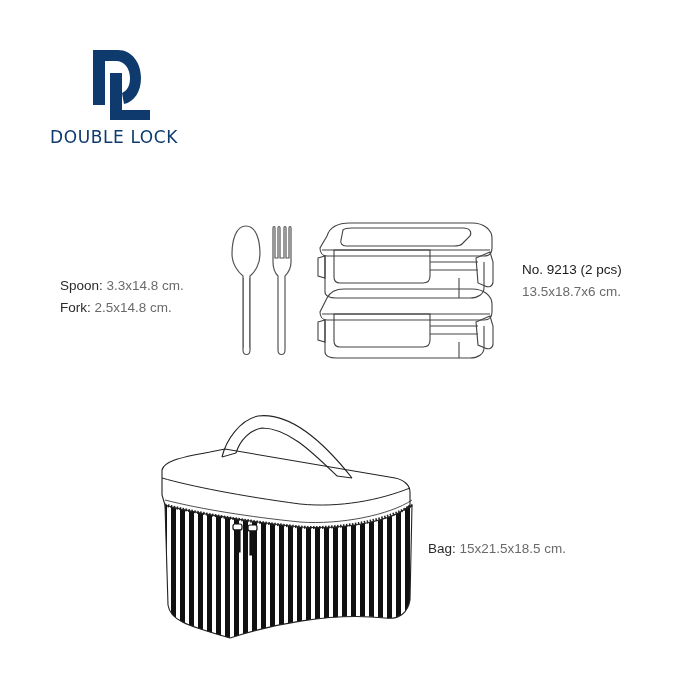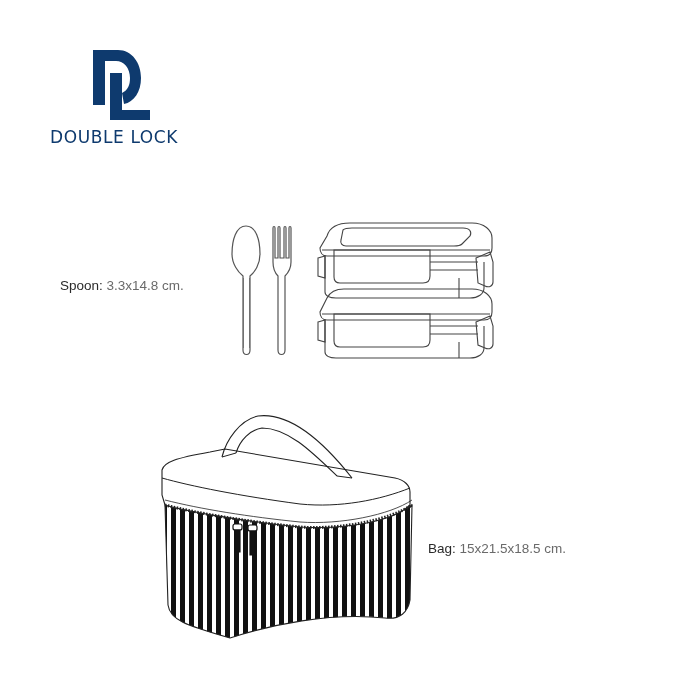--- a/index.html
+++ b/index.html
@@ -19,20 +19,21 @@
 
     <path d="M93 50 L118 50 C132 50 141 63 141 78 C141 92 134 102 124 104 L122 93 C128 90 130 85 130 78 C130 68 124 61 116 61 L105 61 L105 105 L93 105 Z" fill="#0e3a6e"></path>
 
     <path d="M110 73 L122 73 L122 110 L150 110 L150 120 L110 120 Z" fill="#0e3a6e"></path>
   </svg>
   <div class="abs logo-text">DOUBLE LOCK</div>
 </div>
 
 <div class="abs spec" style="left:60px;top:275px;">
   <div><span class="lbl">Spoon:</span> <span>3.3x14.8 cm.</span></div>
+  <div><span class="lbl">Fork:</span> <span>2.5x14.8 cm.</span></div>
 </div>
 
 <svg width="700" height="700" style="left:0;top:0;" fill="none" stroke="#555" stroke-width="1.2">
 
   <path d="M246 226 C236 226 232 240 232 254 C232 264 238 272 243 276 L243 350 C243 356 250 356 250 350 L250 276 C255 272 260 264 260 254 C260 240 256 226 246 226 Z"></path>
   <path d="M243.5 278 L243.5 348 M249.5 278 L249.5 348" stroke-width="0.6"></path>
 
   <path d="M273 228 L273 262 C273 270 276 274 278 276 L278 350 C278 356 285 356 285 350 L285 276 C287 274 291 270 291 262 L291 228 C291 226 289 226 289 228 L289 258 L286 258 L286 228 C286 226 284 226 284 228 L284 258 L280 258 L280 228 C280 226 278 226 278 228 L278 258 L275 258 L275 228 C275 226 273 226 273 228 Z"></path>
 </svg>
 
@@ -56,20 +57,22 @@
   <path d="M334 314 L430 314 L430 340 C430 345 427 347 423 347 L340 347 C336 347 334 345 334 341 Z"></path>
   <path d="M476 322 L490 316 L493 326 L493 344 C493 348 489 350 485 348 L478 345 Z"></path>
   <path d="M318 322 L325 320 L325 342 L318 340 Z"></path>
 
   <path d="M325 320 L325 352 C325 356 330 358 336 358 L470 358 C478 358 484 354 484 348 L484 326"></path>
   <path d="M430 326 L478 326 M430 334 L478 334"></path>
   <path d="M459 342 L459 358"></path>
 </svg>
 
 <div class="abs spec" style="left:522px;top:259px;">
+  <div class="lblstrong">No. 9213 (2 pcs)</div>
+  <div>13.5x18.7x6 cm.</div>
 </div>
 
 <svg width="700" height="700" style="left:0;top:0;">
   <defs>
     <pattern id="stripes" patternUnits="userSpaceOnUse" width="9" height="10">
       <rect x="0" y="0" width="9" height="10" fill="#fff"></rect>
       <rect x="0" y="0" width="5" height="10" fill="#111"></rect>
     </pattern>
     <clipPath id="bagbody">
       <path d="M165 505 C180 510 240 520 300 526 C340 530 390 520 412 505 L410 600 C408 612 400 620 385 618 C330 612 270 625 230 638 C185 625 170 620 168 605 Z"></path>

